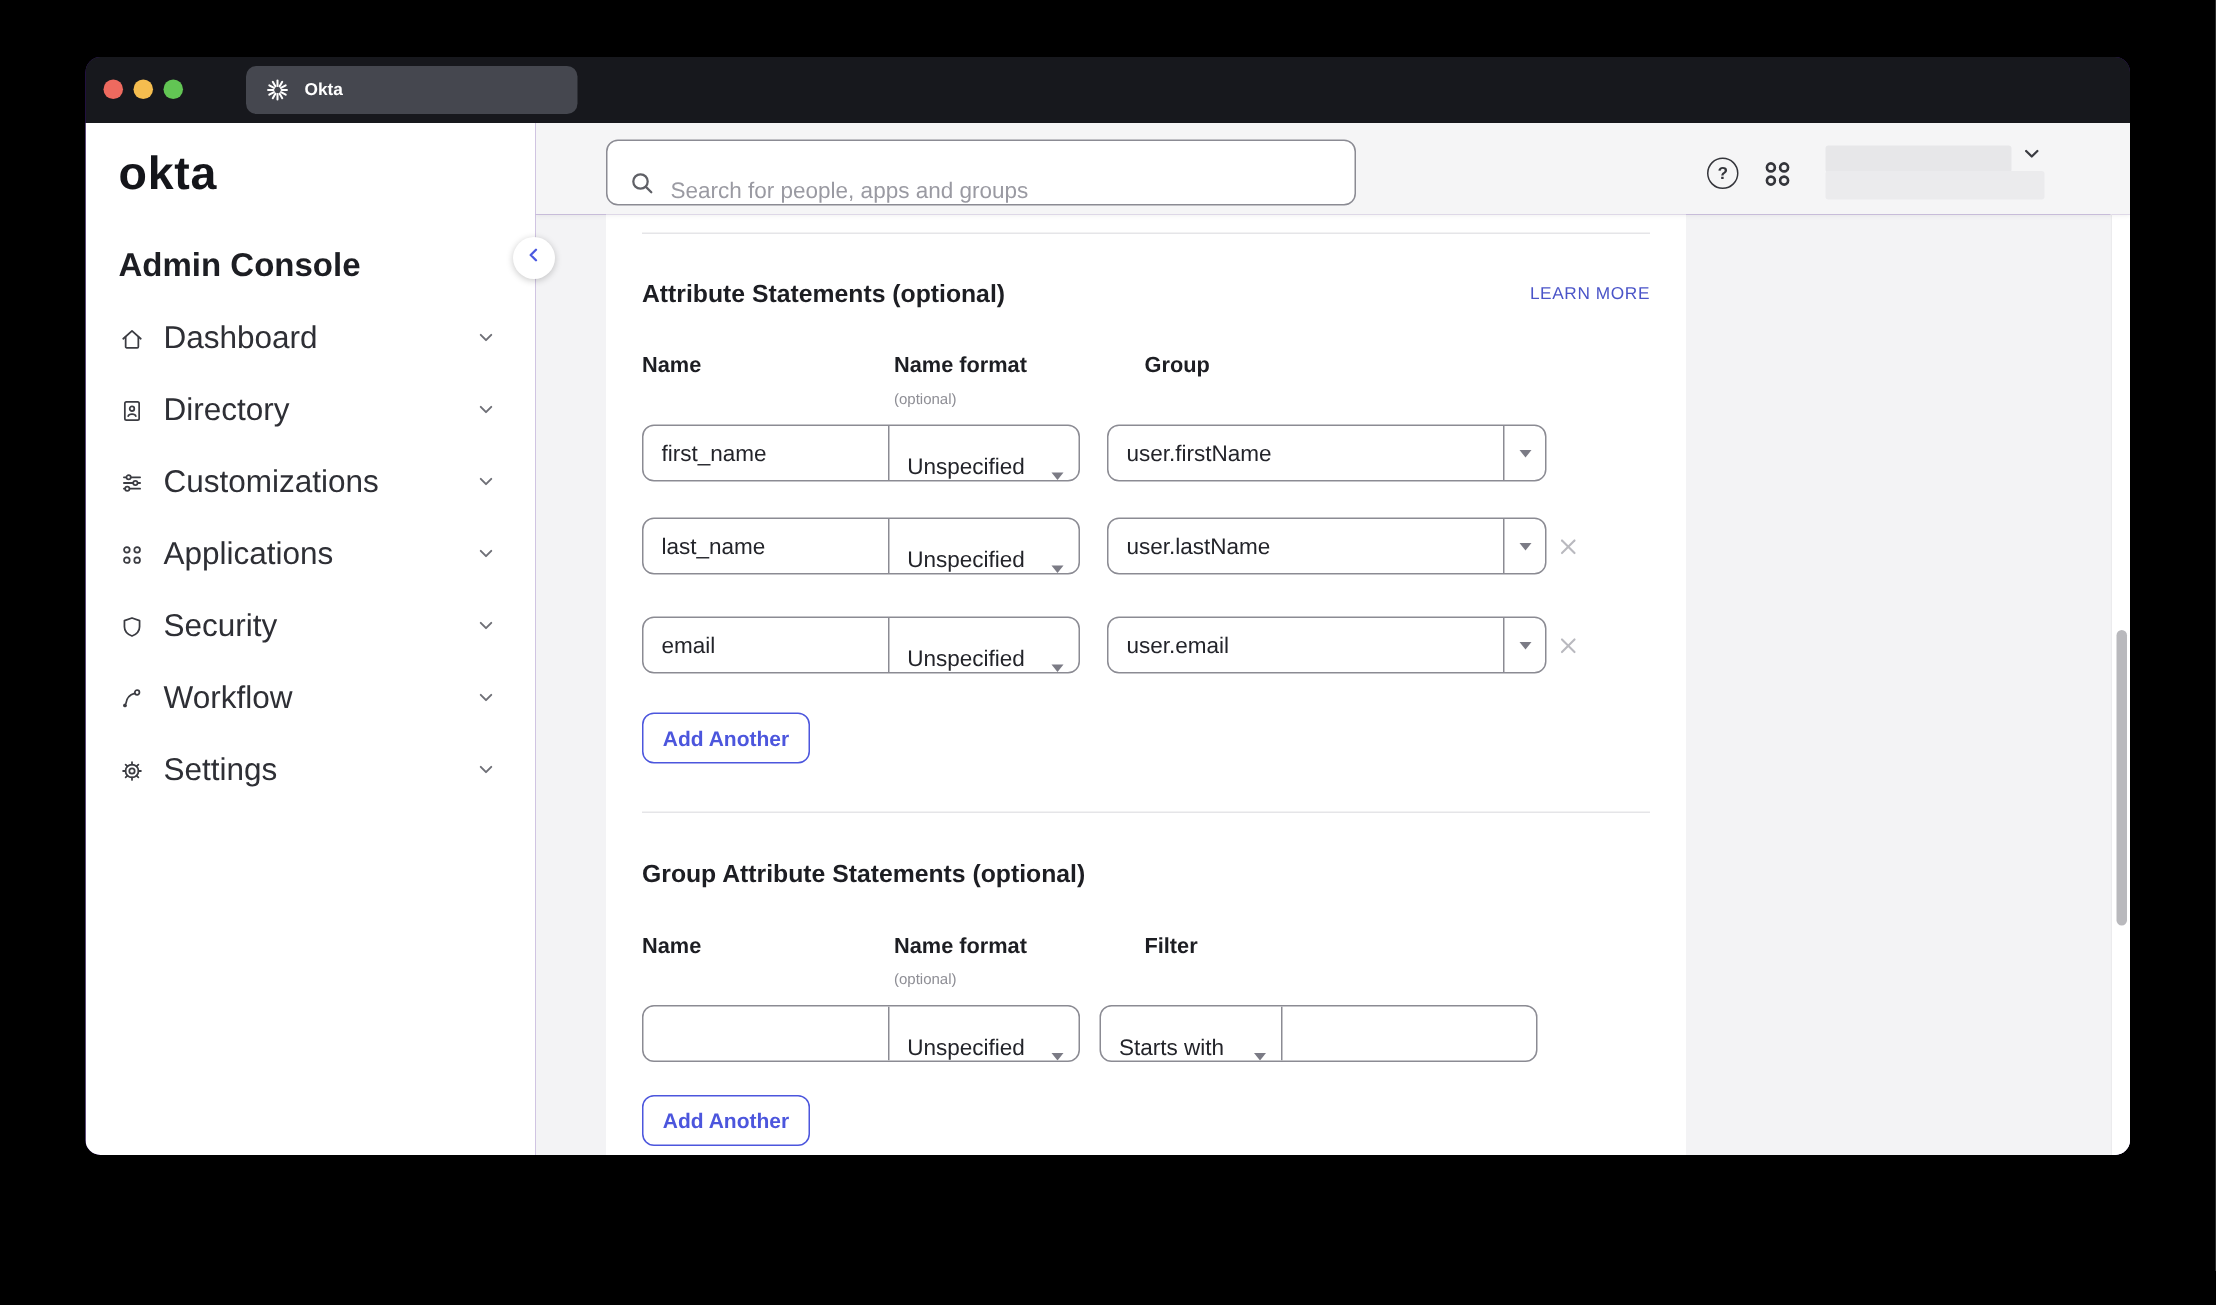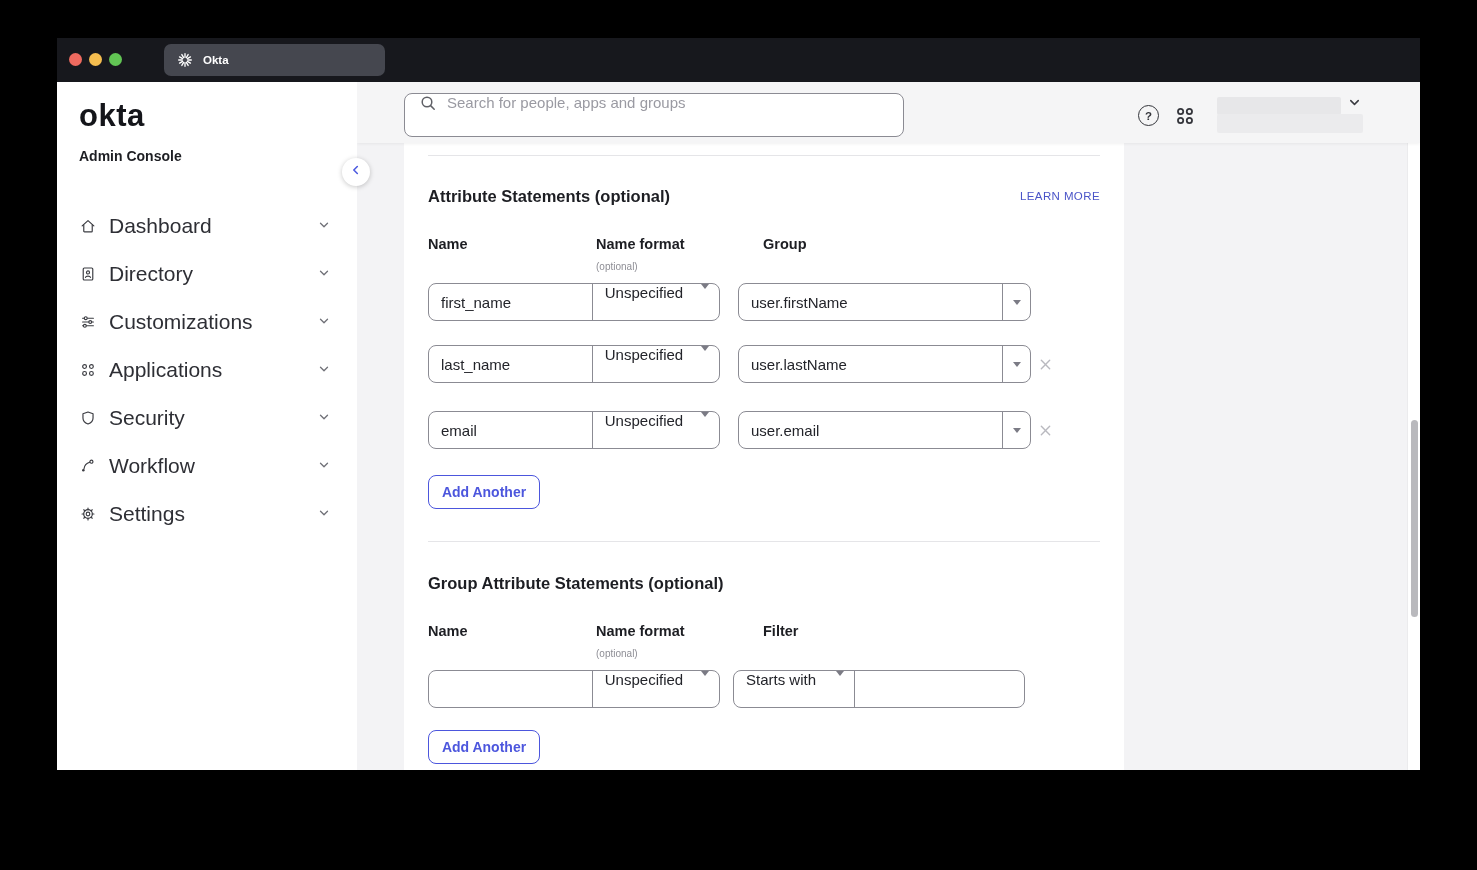--- a/index.html
+++ b/index.html
@@ -1,54 +1,54 @@
 <!DOCTYPE html>
 <html><head>
 <meta charset="utf-8">
 <style>
   * { margin:0; padding:0; box-sizing:border-box; }
   html,body { background:#000; }
   body { font-family:"Liberation Sans", sans-serif; }
   .canvas { position:relative; width:1477px; height:870px; background:#000; overflow:hidden; }
 
   .window { position:absolute; left:57px; top:38px; width:1363px; height:732px;
-            background:#4c1d95; border-radius:0; overflow:hidden; }
+            background:#4c1d95; border-radius:10px; overflow:hidden; }
 
   
   .chrome { position:absolute; left:0; top:0; right:0; height:44px; background:#17181d; }
   .lights { position:absolute; left:12px; top:15px; display:flex; gap:7px; }
   .light { width:13px; height:13px; border-radius:50%; }
   .light.red { background:#ee6a5f; }
   .light.yellow { background:#f5bd4f; }
   .light.green { background:#62c554; }
   .tab { position:absolute; left:107px; top:6px; width:221px; height:32px; background:#45474f;
          border-radius:7px; display:flex; align-items:center; padding-left:12px; gap:9px; }
   .tab-title { color:#fff; font-size:11.5px; font-weight:700; }
 
   
   .sidebar { position:absolute; left:0; top:44px; width:300px; bottom:0; background:#fff; z-index:2; }
   .logo { position:absolute; left:22px; top:16px; font-size:31px; font-weight:700;
           letter-spacing:.5px; color:#14151a; }
-  .console-title { position:absolute; left:22px; top:66px; font-size:14px; font-weight:700; color:#1d1e23; }
+  .console-title { position:absolute; left:22px; top:82px; font-size:22px; font-weight:700; color:#1d1e23; }
   .nav { position:absolute; left:0; top:120px; right:0; }
   .nav-item { position:relative; height:48px; display:flex; align-items:center; padding-left:22px;
               gap:12px; cursor:pointer; }
   .nav-item .label { font-size:21px; color:#2e2f35; }
   .nav-item .chev { position:absolute; right:26px; top:50%; margin-top:-8px; }
   .icon18 { width:18px; height:18px; display:block; }
 
   .collapse-btn { position:absolute; left:285px; top:120px; width:28px; height:28px; border-radius:50%;
                   background:#fff; box-shadow:0 1px 5px rgba(0,0,0,.22); z-index:6;
                   display:flex; align-items:center; justify-content:center; cursor:pointer; }
 
   
   .topbar { position:absolute; left:300px; top:44px; right:0; height:61px; background:#f5f5f6;
             box-shadow:0 1px 3px rgba(0,0,0,.06); z-index:1; }
   .search-box { position:absolute; left:47px; top:11px; width:500px; height:44px; background:#fff;
-                border:1px solid #8b8b93; border-radius:8px; display:flex; align-items:flex-start;
+                border:1px solid #8b8b93; border-radius:8px; display:flex; align-items:flex-end;
                 padding-left:14px; gap:10px; }
   .search-box input { border:none; outline:none; flex:1; font-size:15px; color:#23242a;
                       font-family:inherit; background:transparent; }
   .search-box input::placeholder { color:#9a9aa2; }
   .help-btn { position:absolute; left:781px; top:23px; width:21px; height:21px; border:1.6px solid #34353b;
               border-radius:50%; display:flex; align-items:center; justify-content:center;
               font-size:11.5px; font-weight:700; color:#34353b; cursor:pointer; }
   .grid-btn { position:absolute; left:817px; top:23px; width:22px; height:22px; cursor:pointer; }
   .account { position:absolute; left:860px; top:15px; width:446px; height:36px; cursor:pointer; }
   .redact1 { position:absolute; left:0; top:0; width:124px; height:18px; background:#e7e7e9; border-radius:2px; }
@@ -64,21 +64,21 @@
   .learn-more { position:absolute; right:24px; top:47px; font-size:11.5px; letter-spacing:.4px;
                 color:#4a54c8; font-weight:500; cursor:pointer; text-decoration:none; }
   .col-head { position:absolute; font-size:14.5px; font-weight:700; color:#1d1e23; line-height:20px; }
   .col-note { position:absolute; font-size:10px; color:#8e8e95; line-height:20px; }
 
   .form-row { position:absolute; left:0; height:38px; width:720px; }
   .ctrl { position:absolute; top:0; height:38px; background:#fff; border:1px solid #8b8b93;
           border-radius:8px; display:flex; align-items:stretch; overflow:hidden; }
   .ctrl input { border:none; outline:none; font-size:15px; color:#23242a; font-family:inherit;
                 padding:0 12px; width:100%; background:transparent; }
-  .sel { display:flex; align-items:flex-start; justify-content:space-between; padding:0 10px 0 12px;
+  .sel { display:flex; align-items:flex-end; justify-content:space-between; padding:0 10px 0 12px;
          font-size:15px; color:#23242a; cursor:pointer; }
   .caret { width:0; height:0; border-left:4.5px solid transparent; border-right:4.5px solid transparent;
            border-top:5.5px solid #7b7b85; }
   .name-group { left:24px; width:292px; }
   .name-group .name-part { width:164px; display:flex; align-items:center; }
   .name-group .sel { width:128px; border-left:1px solid #8b8b93; }
   .value-combo { left:334px; width:293px; }
   .value-combo .val-part { flex:1; display:flex; align-items:center; }
   .value-combo .arrow-part { width:28px; border-left:1px solid #8b8b93; display:flex;
                              align-items:center; justify-content:center; cursor:pointer; }

